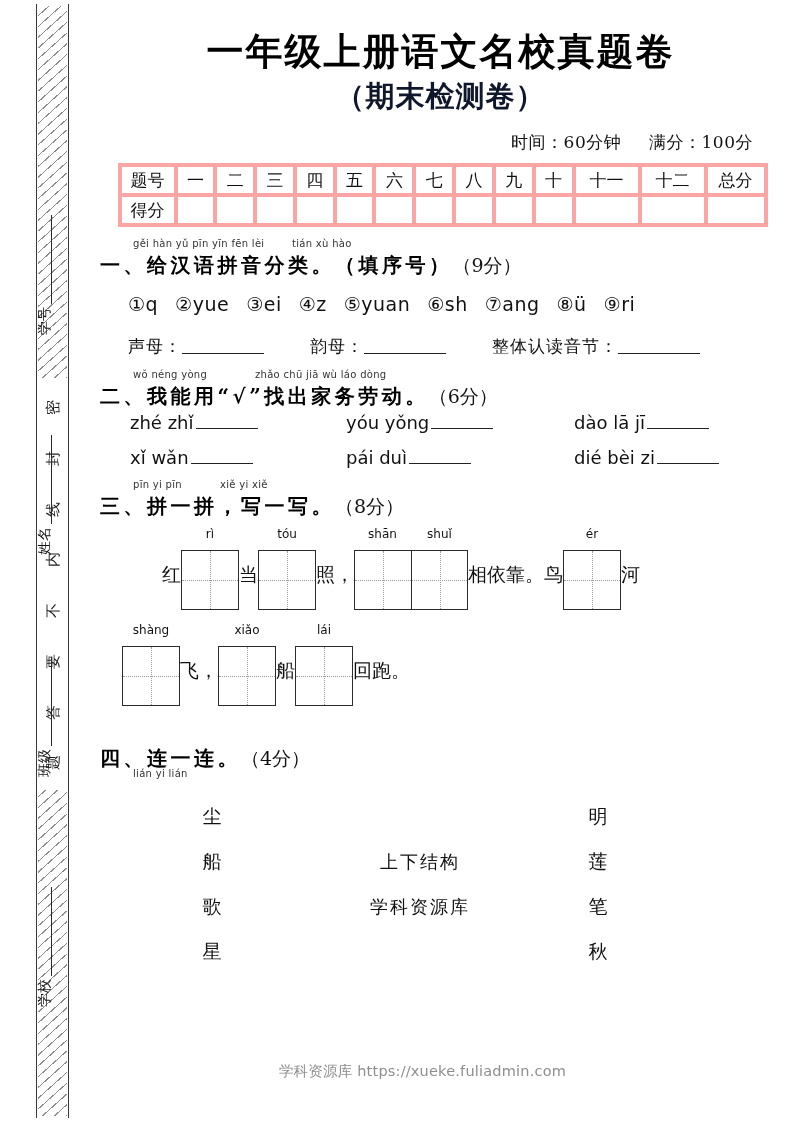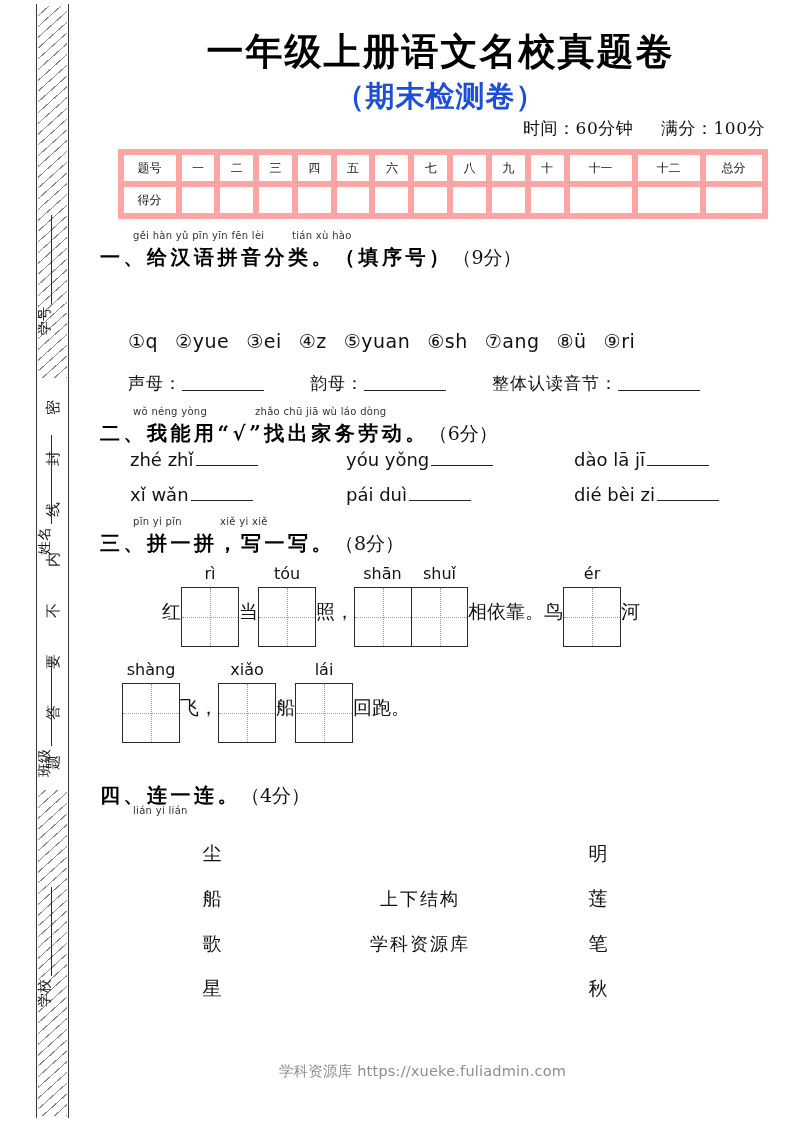--- a/index.html
+++ b/index.html
@@ -114,52 +114,53 @@
     color: #000;
     margin: 0;
     padding-right: 4px;
   }
   #doc-subtitle {
     font-family: "DejaVu Serif", "Liberation Serif", serif;
     font-size: 29px;
     font-weight: bold;
     letter-spacing: 1px;
     line-height: 1.45;
-    color: #1d4ed8;
+    color: #0f172a;
     margin: 0;
     padding-right: 4px;
   }
 
   
   #exam-meta {
     text-align: right;
-    padding-right: 28px;
+    padding-right: 40px;
+    margin-top: 14px;
     font-family: "DejaVu Serif", "Liberation Serif", serif;
     font-size: 17px;
     letter-spacing: 0.5px;
   }
   #exam-meta .gap { display: inline-block; width: 16px; }
 
   
   #score-table-wrap {
     margin: 9px auto 0 auto;
     width: 650px;
   }
   table#score-table {
     border-collapse: collapse;
     width: 100%;
     table-layout: fixed;
   }
   #score-table td, #score-table th {
-    border: 6px solid #fca5a5;
+    border: 4px solid #fca5a5;
     height: 26px;
     text-align: center;
     vertical-align: middle;
     font-family: "DejaVu Serif", "Liberation Serif", serif;
-    font-size: 12px;
+    font-size: 17px;
     font-weight: normal;
     padding: 0;
   }
   #score-table td.hdr-cell { width: 52px; }
   #score-table td.wide { width: 62px; }
   #score-table td.total { width: 56px; }
 
   
   .section { margin-top: 14px; padding-left: 8px; }
 
@@ -193,21 +194,21 @@
   }
 
   
   #s1-items {
     margin-top: 14px;
     padding-left: 28px;
     font-family: "DejaVu Sans", "Liberation Sans", sans-serif;
     font-size: 19px;
     letter-spacing: 0.5px;
   }
-  #s1-items .item { display: inline-block; margin-right: 17px; white-space: nowrap; margin-top: 45px; }
+  #s1-items .item { display: inline-block; margin-right: 17px; white-space: nowrap; }
   #s1-blanks {
     margin-top: 20px;
     padding-left: 28px;
     font-family: "DejaVu Serif", "Liberation Serif", serif;
     font-size: 17px;
   }
   #s1-blanks .blank-group { display: inline-block; white-space: nowrap; }
   #s1-blanks .blank-group .lbl { letter-spacing: 1px; }
   #s1-blanks .ruler {
     display: inline-block;
@@ -256,21 +257,21 @@
     white-space: nowrap;
   }
   .tzg-wrap { position: relative; }
   .tzg-py {
     position: absolute;
     top: -23px;
     left: 0;
     width: 100%;
     text-align: center;
     font-family: "DejaVu Sans", "Liberation Sans", sans-serif;
-    font-size: 16px;
+    font-size: 12px;
     white-space: nowrap;
   }
   .tzg-py.two { display: flex; }
   .tzg-py.two span { flex: 1; text-align: center; }
   .tzg {
     display: flex;
     border: 1.6px solid #2b2b2b;
   }
   .tzg .cell {
     width: 56px;

